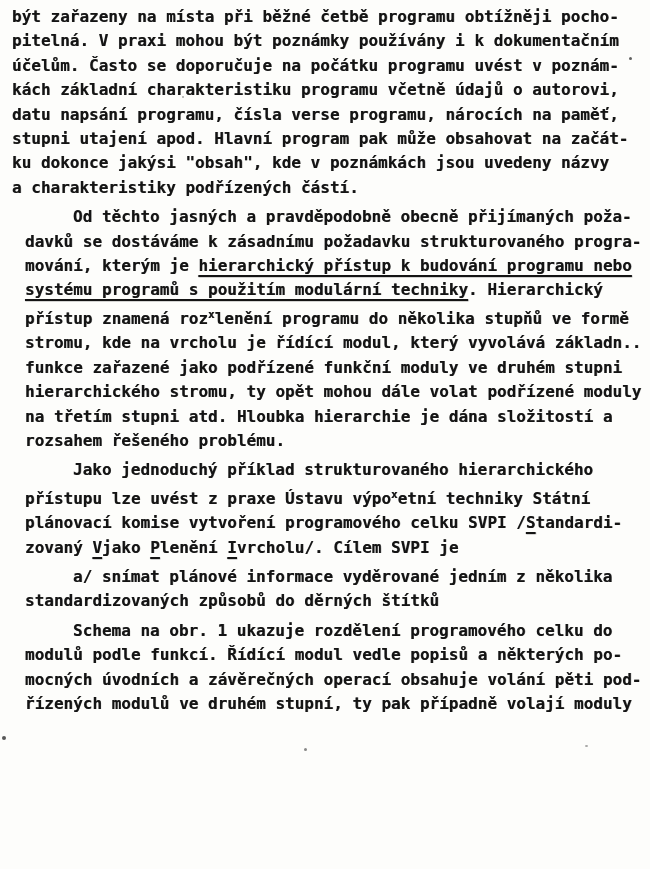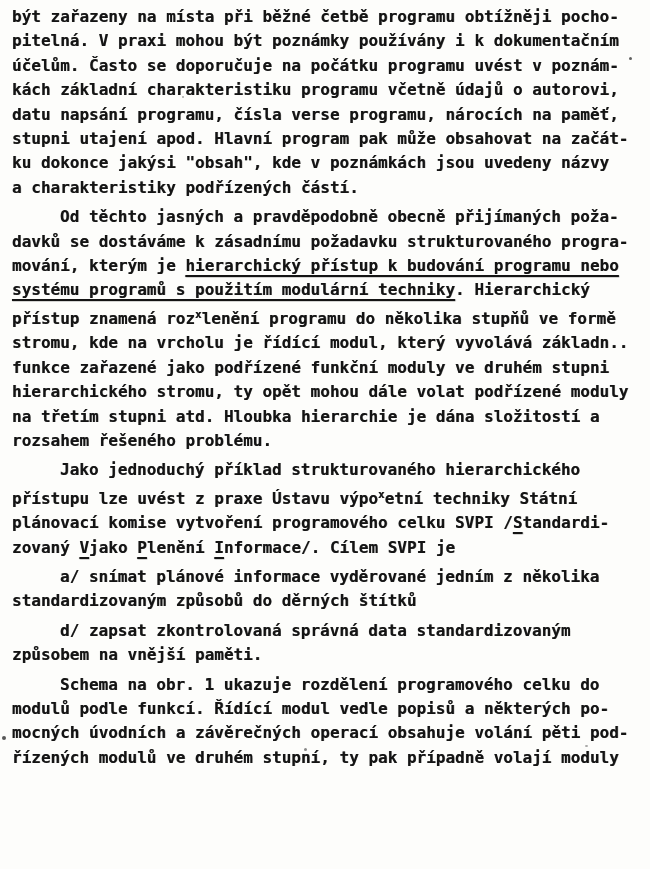--- a/index.html
+++ b/index.html
@@ -16,21 +16,21 @@
     font-size: 16px;
     line-height: 24.4px;
     color: #141414;
   }
   .page p {
     margin: 0;
     white-space: pre-line;
     text-indent: 48px;
     text-shadow: 0.4px 0.4px 0 rgba(20,20,20,0.45), -0.2px 0 0 rgba(20,20,20,0.22);
   }
-  .page p + p { margin-top: 5px; }
+  .page p + p { margin-top: 5px; margin-left: 13px; }
   .page p.no-indent { text-indent: 0; }
   .u {
     text-decoration: underline;
     text-decoration-thickness: 1.8px;
     text-underline-offset: 3.5px;
   }
   .sup {
     font-size: 11px;
     vertical-align: 6px;
   }
@@ -67,29 +67,27 @@
 přístup znamená roz</span><span class="sup">x</span><span>lenění programu do několika stupňů ve formě
 stromu, kde na vrcholu je řídící modul, který vyvolává základn..
 funkce zařazené jako podřízené funkční moduly ve druhém stupni
 hierarchického stromu, ty opět mohou dále volat podřízené moduly
 na třetím stupni atd. Hloubka hierarchie je dána složitostí a
 rozsahem řešeného problému.</span></p>
 
   <p><span>Jako jednoduchý příklad strukturovaného hierarchického
 přístupu lze uvést z praxe Ústavu výpo</span><span class="sup">x</span><span>etní techniky Státní
 plánovací komise vytvoření programového celku SVPI /</span><span class="u">S</span><span>tandardi-
-zovaný </span><span class="u">V</span><span>jako </span><span class="u">P</span><span>lenění </span><span class="u">I</span><span>nformace/. Cílem SVPI je</span></p>
+zovaný </span><span class="u">V</span><span>jako </span><span class="u">P</span><span>lenění </span><span class="u">I</span><span>vrcholu/. Cílem SVPI je</span></p>
 
   <p><span>a/ snímat plánové informace vyděrované jedním z několika
-standardizovaným způsobů do děrných štítků</span></p>
+standardizovaných způsobů do děrných štítků</span></p>
 
 
 
-  <p><span>d/ zapsat zkontrolovaná správná data standardizovaným
-způsobem na vnější paměti.</span></p>
 
   <p><span>Schema na obr. 1 ukazuje rozdělení programového celku do
 modulů podle funkcí. Řídící modul vedle popisů a některých po-
 mocných úvodních a závěrečných operací obsahuje volání pěti pod-
 řízených modulů ve druhém stupní, ty pak případně volají moduly</span></p>
 
   <div class="speck s1"></div>
   <div class="speck s2"></div>
   <div class="speck s3"></div>
   <div class="speck s4"></div>

